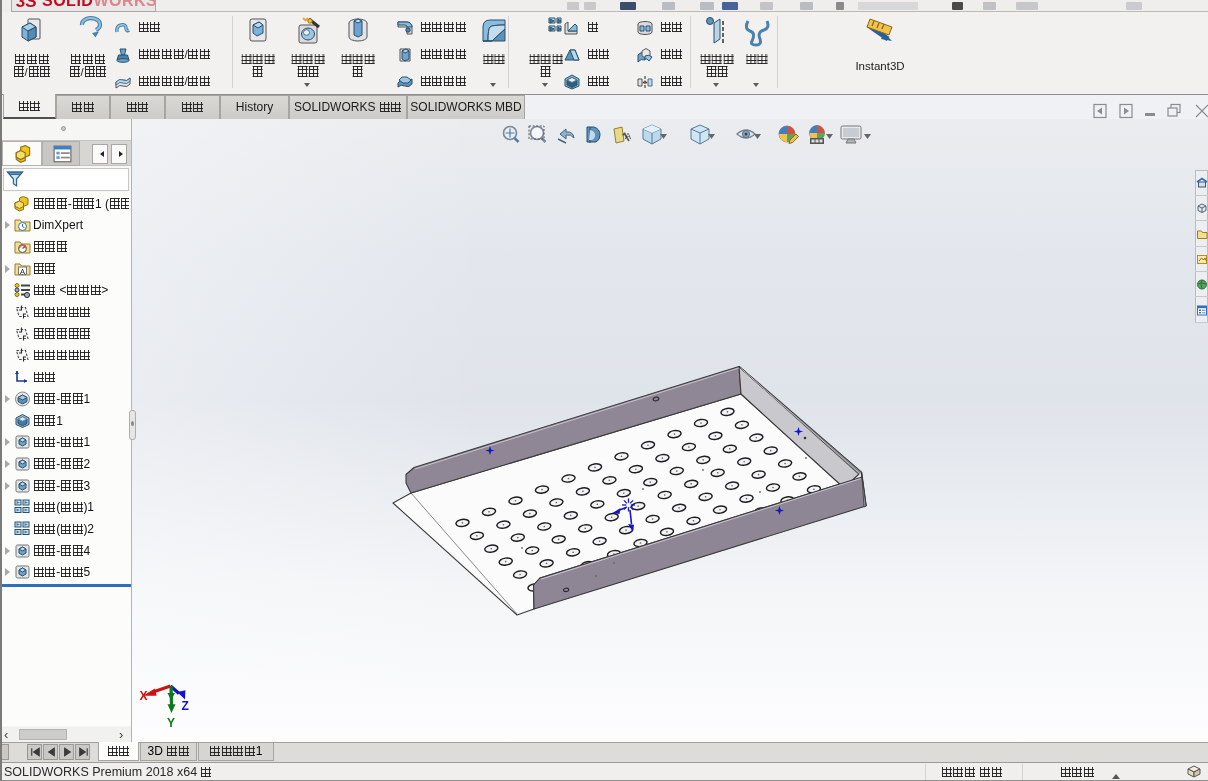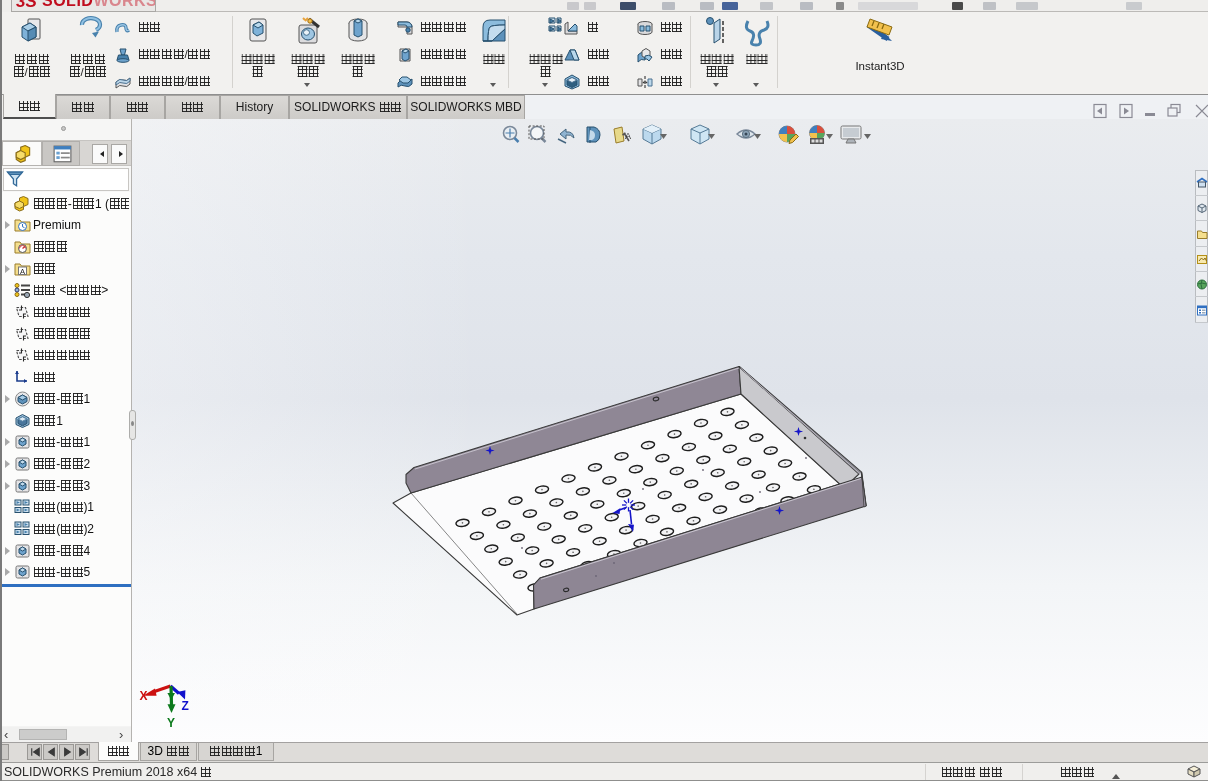--- a/index.html
+++ b/index.html
@@ -269,21 +269,21 @@
       </svg></span>
     <span class="txt ab"><i class="c"></i><i class="c"></i><i class="c"></i>-<i class="c"></i><i class="c"></i>1 (<i class="c"></i><i class="c"></i></span>
   </div>
 <div class="tree-row" style="top:215.2px">
     <div class="exp"></div>
     <span class="ab" style="left:14px;top:2px"><svg width="17" height="16" viewBox="0 0 17 16">
         <path d="M1 3 h5 l1.5 2 H16 v9 H1 Z" fill="#f5df8e" stroke="#9a7d2a"></path>
         <circle cx="8.5" cy="9.5" r="4" fill="#fff" stroke="#2f6fc1"></circle>
         <path d="M8.5 7 v2.7 l2 1" stroke="#2f6fc1" fill="none"></path>
       </svg></span>
-    <span class="txt ab">Premium</span>
+    <span class="txt ab">DimXpert</span>
   </div>
 <div class="tree-row" style="top:236.9px">
     <span class="ab" style="left:14px;top:2px"><svg width="17" height="16" viewBox="0 0 17 16">
         <path d="M1 3 h5 l1.5 2 H16 v9 H1 Z" fill="#f5df8e" stroke="#9a7d2a"></path>
         <circle cx="8.5" cy="9.5" r="4" fill="#fff" stroke="#555"></circle>
         <path d="M8.5 9.5 L11 7.5" stroke="#c33" stroke-width="1.4"></path>
         <path d="M5.5 9.5 a3 3 0 0 1 6 0" fill="none" stroke="#c33"></path>
       </svg></span>
     <span class="txt ab"><i class="c"></i><i class="c"></i><i class="c"></i></span>
   </div>

